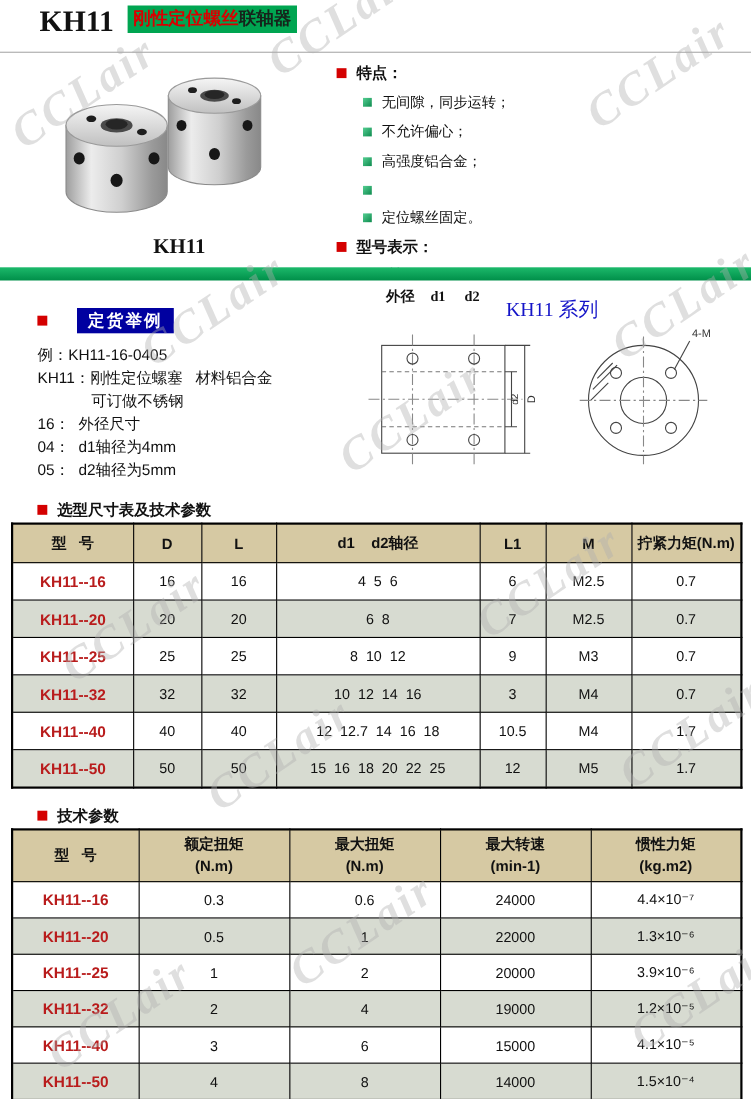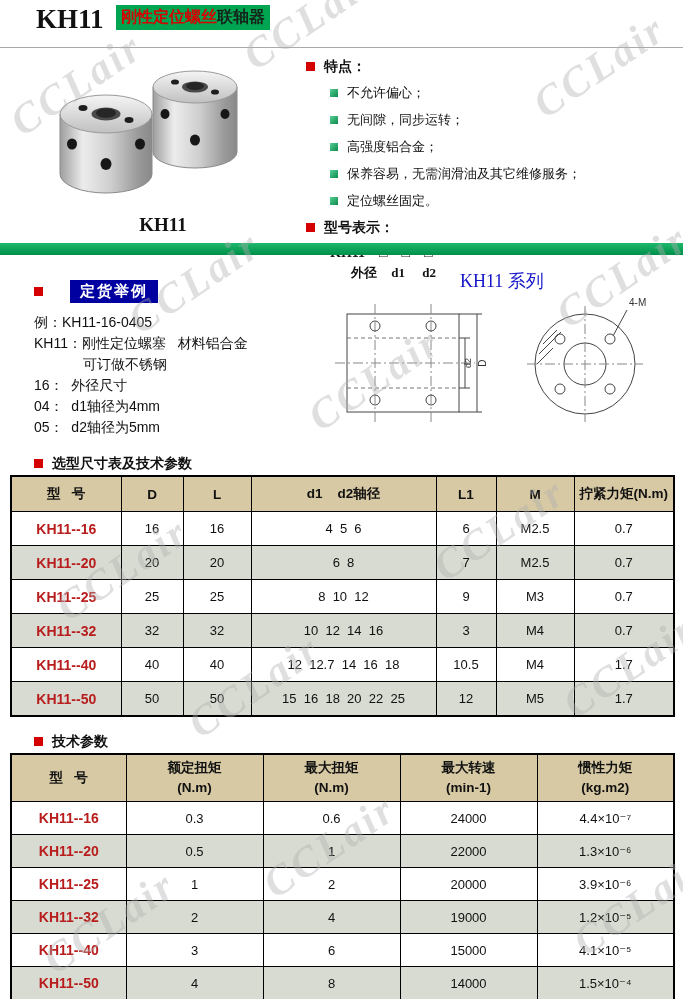--- a/index.html
+++ b/index.html
@@ -135,24 +135,24 @@
     <ellipse cx="102" cy="92" rx="5" ry="5.5" fill="#171717"></ellipse>
     <ellipse cx="68" cy="112" rx="5.5" ry="6" fill="#171717"></ellipse>
   </g>
 </svg>
 <div class="photo-caption">KH11</div>
 
 <div class="features">
   <div class="sec-head">
     <span class="redsq"></span><span>特点：</span>
   </div>
+  <div class="feat-item"><span class="greensq"></span><span>无间隙，同步运转；</span></div>
   <div class="feat-item"><span class="greensq"></span><span>不允许偏心；</span></div>
-  <div class="feat-item"><span class="greensq"></span><span>无间隙，同步运转；</span></div>
   <div class="feat-item"><span class="greensq"></span><span>高强度铝合金；</span></div>
-  <div class="feat-item"><span class="greensq"></span><span>保养容易，无需润滑油及其它维修服务；</span></div>
+  <div class="feat-item"><span class="greensq"></span></div>
   <div class="feat-item"><span class="greensq"></span><span>定位螺丝固定。</span></div>
   <div class="sec-head">
     <span class="redsq"></span><span>型号表示：</span>
   </div>
   <div class="pattern-block">KH11—□—□—□</div>
   <div class="pattern-labels">
     <span class="pl0">外径</span>
     <span class="pl1">d1</span>
     <span class="pl2">d2</span>
   </div>

